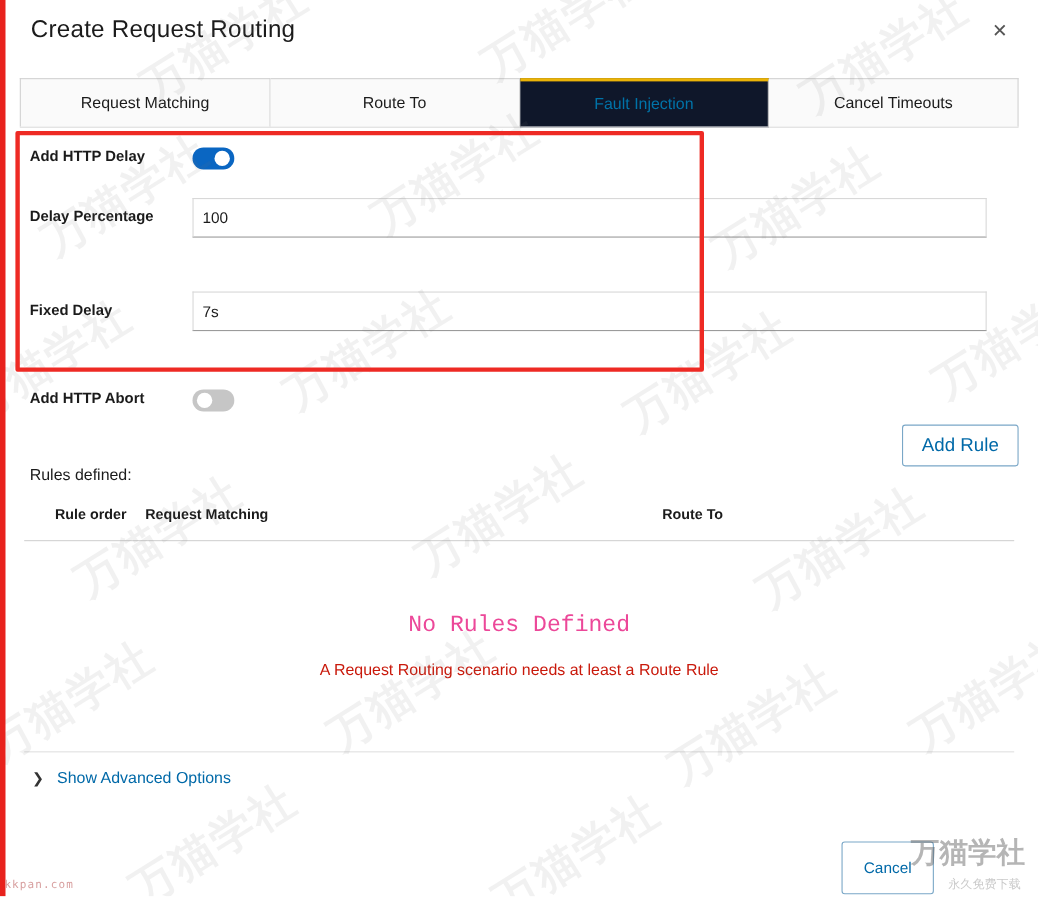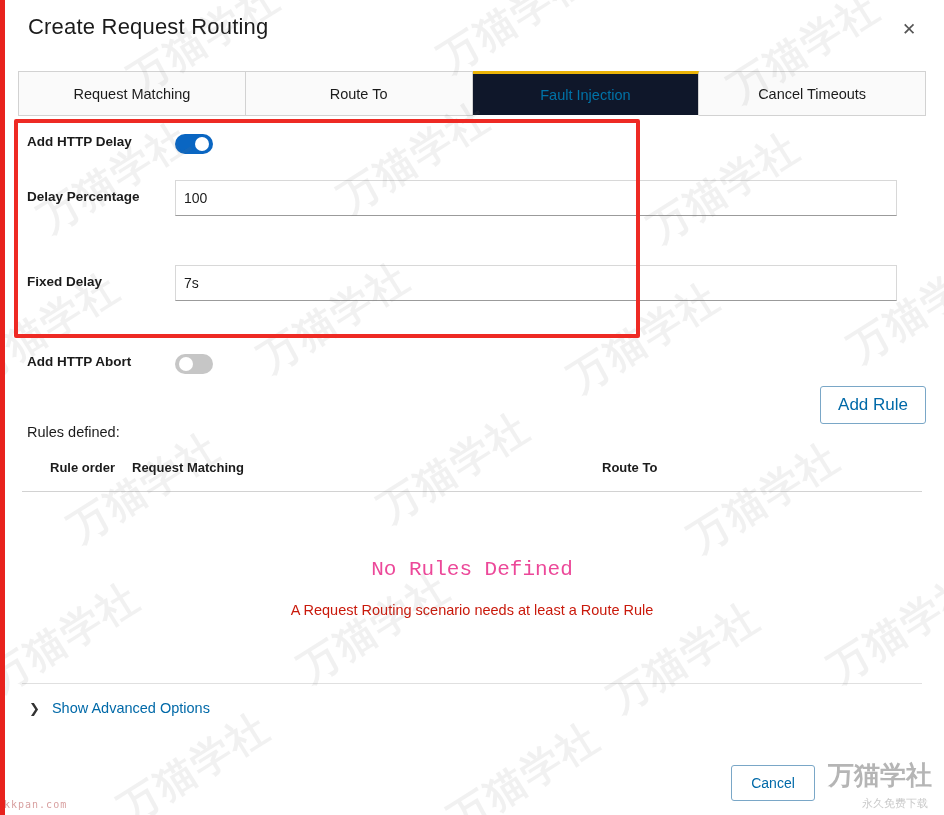--- a/index.html
+++ b/index.html
@@ -243,22 +243,22 @@
     font-family: "DejaVu Sans", sans-serif;
   }
   .advanced-label {
     font-size: 14.5px;
     color: #0069a8;
   }
 
   
   .cancel-btn {
     position: absolute;
-    left: 731px; top: 765px;
-    width: 84px; height: 36px;
+    left: 765px; top: 765px;
+    width: 84px; height: 48px;
     display: flex; align-items: center; justify-content: center;
     font-size: 14px;
     color: #0069a8;
     background: #fff;
     border: 1px solid #7aa7c7;
     border-radius: 3px;
     cursor: pointer;
     font-family: "Liberation Sans", sans-serif;
   }
 

